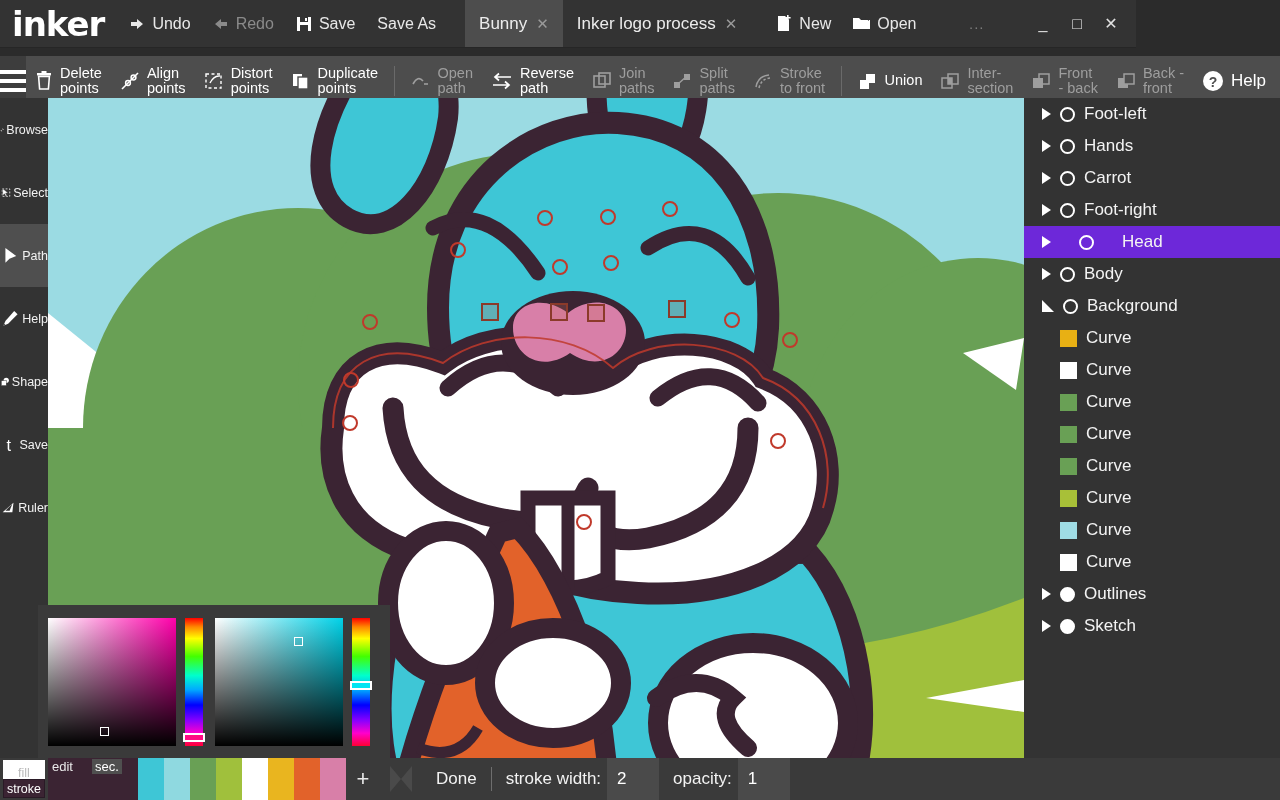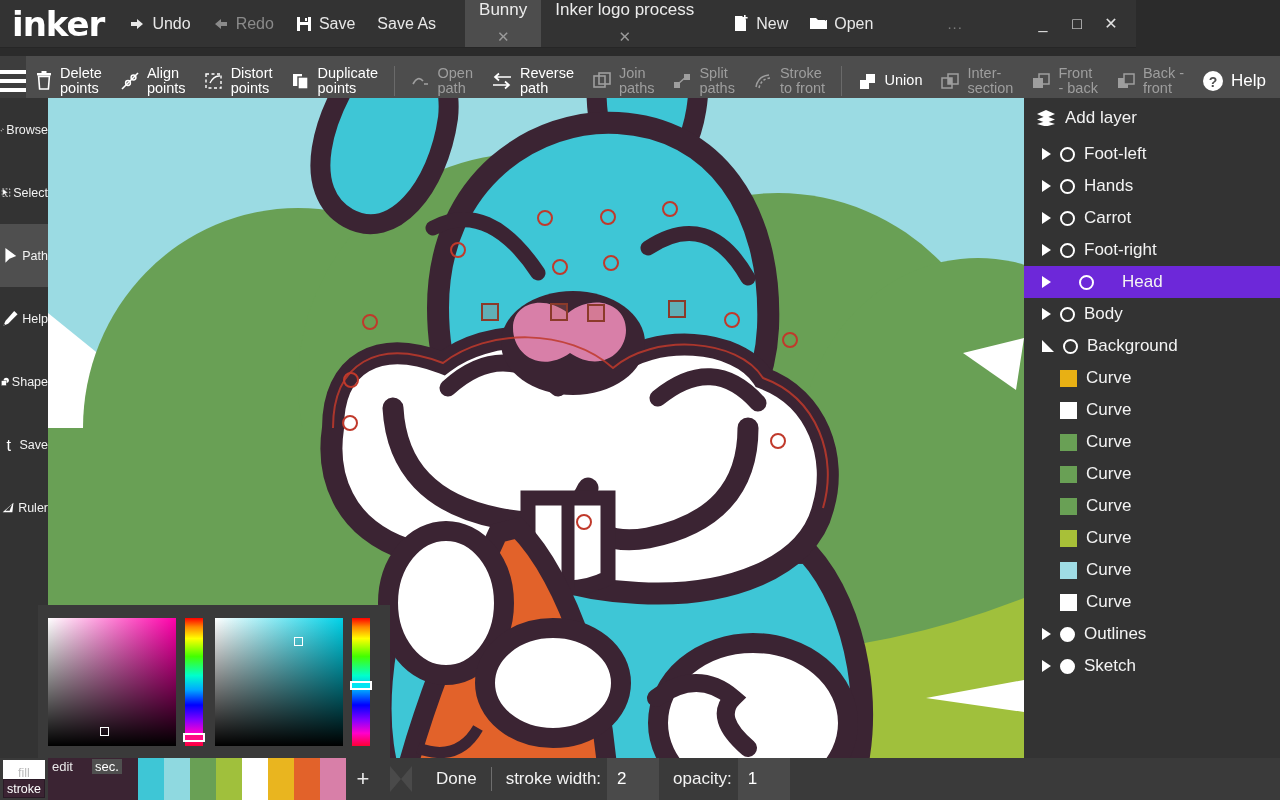--- a/index.html
+++ b/index.html
@@ -32,21 +32,21 @@
     padding: 0 11px; font-size: 16px; color: #e8e8e8;
     cursor: pointer; white-space: nowrap;
   }
   .tb-btn.disabled { color: #8a8a8a; cursor: default; }
   .tb-btn svg { flex: none; display: block; }
 
   .tabs { display: flex; align-items: stretch; margin-left: 18px; }
   .tab {
     display: flex; align-items: center; gap: 9px;
     padding: 0 14px; font-size: 17px; color: #ececec;
-    cursor: pointer; white-space: nowrap; flex-direction: column;
+    cursor: pointer; white-space: nowrap;
   }
   .tab.active { background: #4d4d4d; }
   .tab-close { color: #9a9a9a; font-size: 15px; line-height: 1; }
 
   .tb-spacer { flex: 1; }
   .tb-dots { color: #7c7c7c; font-size: 15px; display:flex; align-items:center; padding: 0 10px; letter-spacing:1px;}
   .win-btns { display: flex; align-items: center; padding-right: 8px; }
   .win-btn {
     width: 34px; height: 48px; display: flex; align-items: center; justify-content: center;
     color: #e0e0e0; font-size: 16px; cursor: pointer;
@@ -570,28 +570,20 @@
            linear-gradient(to top, #000 0%, rgba(0,0,0,0) 100%),
            linear-gradient(to right, #fff 0%, #00d2e8 100%);">
       <div class="dot" style="left:79px; top:19px;"></div>
     </div>
     <div class="hue" style="margin-right:0;">
       <div class="marker" style="top:63px; background:#00e5f2;"></div>
     </div>
   </div>
 
   <div class="layers">
-    <div class="add-layer">
-      <svg width="20" height="16" viewBox="0 0 20 16">
-        <path d="M10 0 L19 4 L10 8 L1 4 Z" fill="#ffffff"></path>
-        <path d="M10 6 L19 9.5 L10 13 L1 9.5 Z" fill="#ffffff"></path>
-        <path d="M10 11 L19 14 L10 16.5 L1 14 Z" fill="#ffffff"></path>
-      </svg>
-      <span>Add layer</span>
-    </div>
 
     <div class="layer-row">
       <span class="tri closed"></span>
       <span class="circ"></span>
       <span>Foot-left</span>
     </div>
     <div class="layer-row">
       <span class="tri closed"></span>
       <span class="circ"></span>
       <span>Hands</span>

